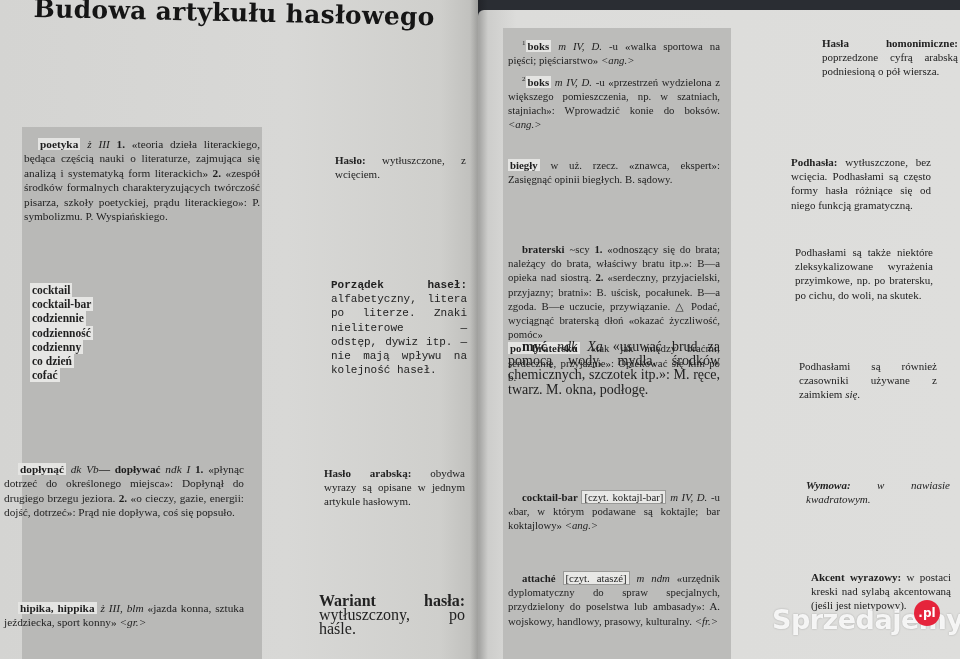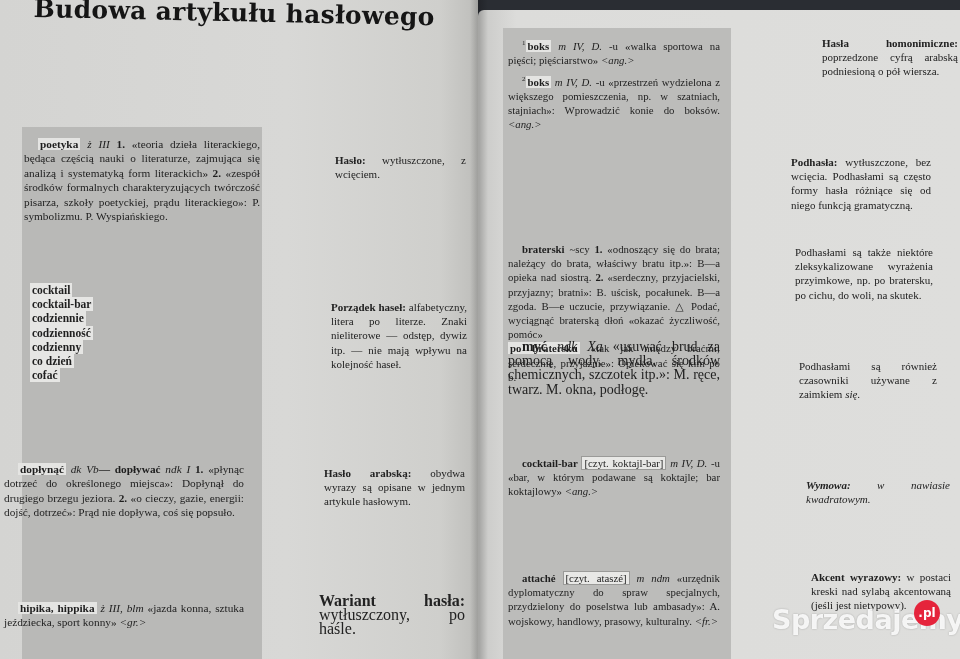--- a/index.html
+++ b/index.html
@@ -110,21 +110,21 @@
     <span class="i">ż III, blm</span>
     <span>«jazda konna, sztuka jeździecka, sport konny»</span>
     <span class="i">&lt;gr.&gt;</span>
   </p>
 </div>
 
 <div class="note" style="left:335px; top:153px; width:131px;">
   <span class="b">Hasło:</span>
   <span>wytłuszczone, z wcięciem.</span>
 </div>
-<div class="note" style="left:331px; top:300px; width:136px;">
+<div class="note" style="left:331px; top:278px; width:136px;font-family:Liberation Mono, monospace;">
   <span class="b">Porządek haseł:</span>
   <span>alfabetyczny, litera po literze. Znaki nieliterowe — odstęp, dywiz itp. — nie mają wpływu na kolejność haseł.</span>
 </div>
 <div class="note" style="left:324px; top:466px; width:141px;">
   <span class="b">Hasło arabską:</span>
   <span>obydwa wyrazy są opisane w jednym artykule hasłowym.</span>
 </div>
 <div class="note" style="left:319px; top:594px; width:146px; font-size:16px;">
   <span class="b">Wariant hasła:</span>
   <span>wytłuszczony, po haśle.</span>
@@ -143,20 +143,24 @@
   <p class="indent">
     <sup style="font-size:7px;">2</sup><span class="hw">boks</span>
     <span class="i">m IV, D.</span>
     <span>-u</span>
     <span>«przestrzeń wydzielona z większego pomieszczenia, np. w szatniach, stajniach»: Wprowadzić konie do boksów.</span>
     <span class="i">&lt;ang.&gt;</span>
   </p>
 </div>
 
 <div class="blk" style="left:508px; top:158px; width:212px; font-size:10.8px; line-height:14.2px;">
+  <p>
+    <span class="hw">biegły</span>
+    <span>w uż. rzecz. «znawca, ekspert»: Zasięgnąć opinii biegłych. B. sądowy.</span>
+  </p>
 </div>
 
 <div class="blk" style="left:508px; top:242px; width:212px; font-size:10.8px; line-height:14.2px;">
   <p class="indent">
     <span class="b">braterski</span>
     <span>~scy</span>
     <span class="b">1.</span>
     <span>«odnoszący się do brata; należący do brata, właściwy bratu itp.»: B—a opieka nad siostrą.</span>
     <span class="b">2.</span>
     <span>«serdeczny, przyjacielski, przyjazny; bratni»: B. uścisk, pocałunek. B—a zgoda. B—e uczucie, przywiązanie. △ Podać, wyciągnąć braterską dłoń «okazać życzliwość, pomóc»</span>
@@ -168,21 +172,21 @@
 </div>
 
 <div class="blk" style="left:508px; top:340px; width:212px; font-size:14px; line-height:14.2px;">
   <p class="indent">
     <span class="b">myć</span>
     <span class="i">ndk Xa</span>
     <span>«usuwać brud za pomocą wody, mydła, środków chemicznych, szczotek itp.»: M. ręce, twarz. M. okna, podłogę.</span>
   </p>
 </div>
 
-<div class="blk" style="left:508px; top:456px; width:212px; font-size:10.8px; line-height:14.2px;">
+<div class="blk" style="left:508px; top:490px; width:212px; font-size:10.8px; line-height:14.2px;">
   <p class="indent">
     <span class="b">cocktail-bar</span>
     <span class="pron">[czyt. koktajl-bar]</span>
     <span class="i">m IV, D.</span>
     <span>-u</span>
     <span>«bar, w którym podawane są koktajle; bar koktajlowy»</span>
     <span class="i">&lt;ang.&gt;</span>
   </p>
 </div>
 

